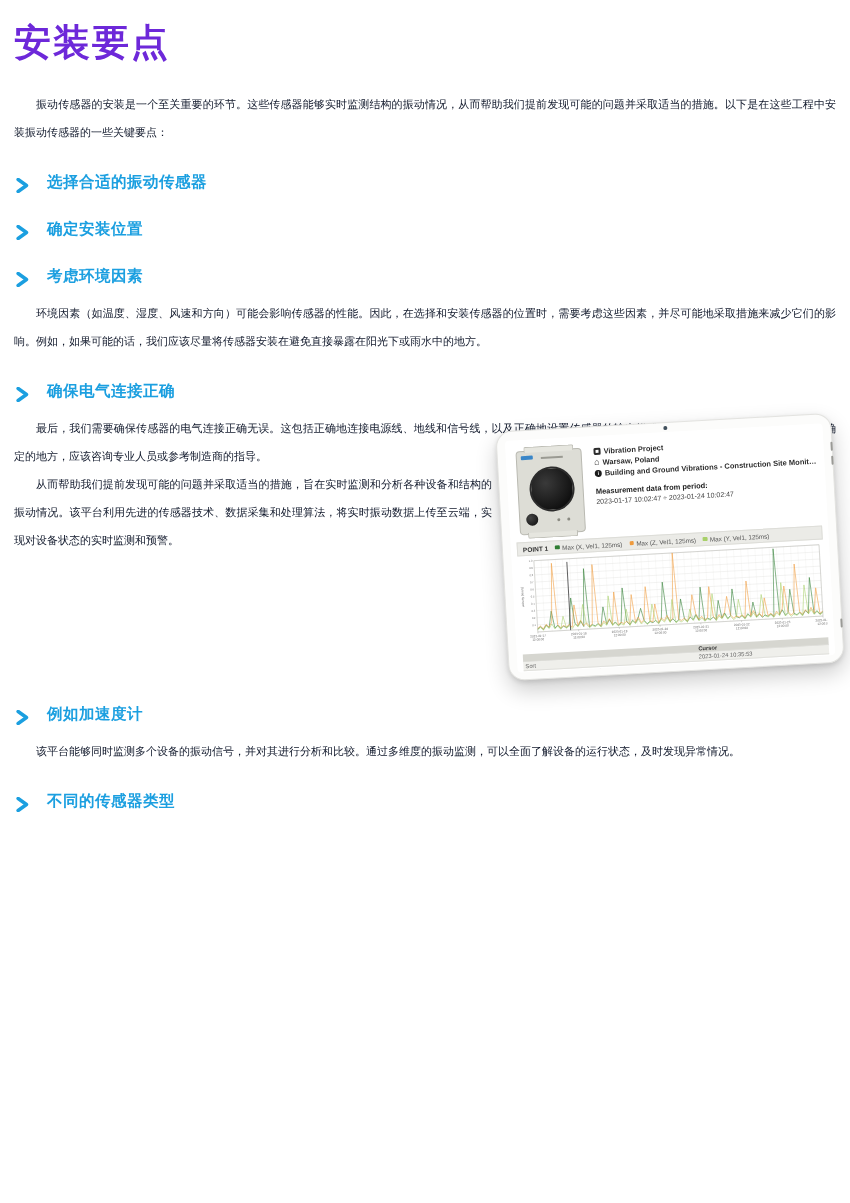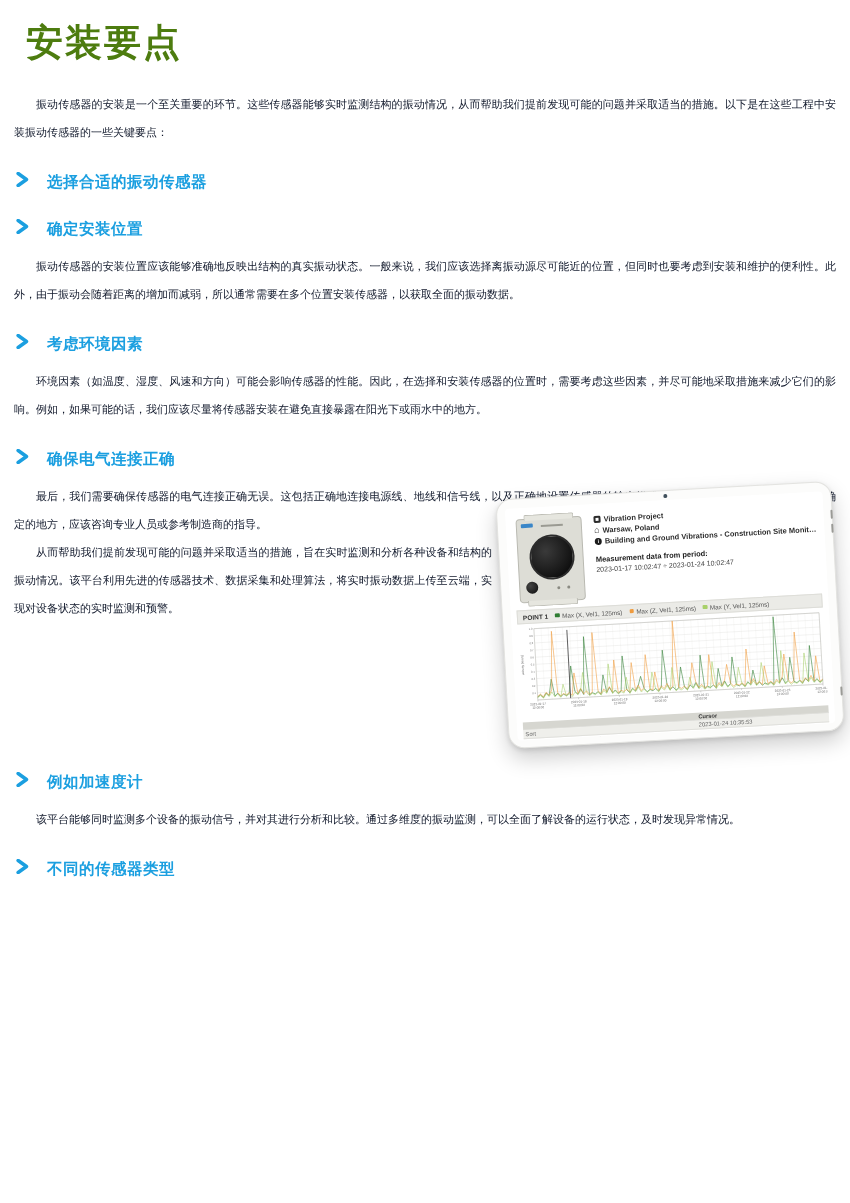--- a/index.html
+++ b/index.html
@@ -2,29 +2,29 @@
 <html><head>
 <meta charset="utf-8">
 <style>
   html,body{margin:0;padding:0;}
   body{
     width:850px;height:1203px;overflow:hidden;background:#ffffff;
     font-family:"Liberation Sans","DejaVu Sans",sans-serif;color:#3a3a3a;
   }
   .page{position:relative;padding:12px 14px 0 14px;}
   .h1{
-    color:#4d7c0f;font-size:37px;font-weight:bold;letter-spacing:2px;
-    margin:10px 0 26px 12px;line-height:42px;
+    color:#6d28d9;font-size:37px;font-weight:bold;letter-spacing:2px;
+    margin:10px 0 26px 0;line-height:42px;
   }
   .h1.second{margin-top:30px;margin-bottom:22px;}
   .para{
     font-size:11px;line-height:28px;text-align:justify;text-indent:2em;
     margin:0;color:#0f172a;
   }
-  .section-head{display:flex;align-items:flex-start;margin:26px 0 12px 0;}
+  .section-head{display:flex;align-items:flex-end;margin:26px 0 12px 0;}
   .chev{width:17px;height:15px;margin-right:16px;flex:0 0 auto;}
   .section-title{color:#1b9fe0;font-size:15.5px;font-weight:bold;letter-spacing:0.5px;}
   .platform-row{display:flex;margin-top:0;min-height:208px;}
   .platform-text{width:478px;}
   .tablet-area{flex:1;position:relative;}
   
   .tablet{
     position:absolute;top:-48px;right:-2px;width:318px;height:232px;
     background:#fcfcfb;border:1px solid #e3e3e0;border-radius:16px;
     padding:9px 8px 7px 8px;
@@ -93,21 +93,20 @@
       </svg>
     <span class="section-title">选择合适的振动传感器</span>
   </div>
 
   <div class="section-head">
     <svg class="chev" viewBox="0 0 12 12">
         <path d="M2.5 1.2 L9.2 6 L2.5 10.8" fill="none" stroke="#1b9fe0" stroke-width="2.8" stroke-linecap="round" stroke-linejoin="round"></path>
       </svg>
     <span class="section-title">确定安装位置</span>
   </div>
-  <p class="para">振动传感器的安装位置应该能够准确地反映出结构的真实振动状态。一般来说，我们应该选择离振动源尽可能近的位置，但同时也要考虑到安装和维护的便利性。此外，由于振动会随着距离的增加而减弱，所以通常需要在多个位置安装传感器，以获取全面的振动数据。</p>
 
   <div class="section-head">
     <svg class="chev" viewBox="0 0 12 12">
         <path d="M2.5 1.2 L9.2 6 L2.5 10.8" fill="none" stroke="#1b9fe0" stroke-width="2.8" stroke-linecap="round" stroke-linejoin="round"></path>
       </svg>
     <span class="section-title">考虑环境因素</span>
   </div>
   <p class="para">环境因素（如温度、湿度、风速和方向）可能会影响传感器的性能。因此，在选择和安装传感器的位置时，需要考虑这些因素，并尽可能地采取措施来减少它们的影响。例如，如果可能的话，我们应该尽量将传感器安装在避免直接暴露在阳光下或雨水中的地方。</p>
 
   <div class="section-head">

